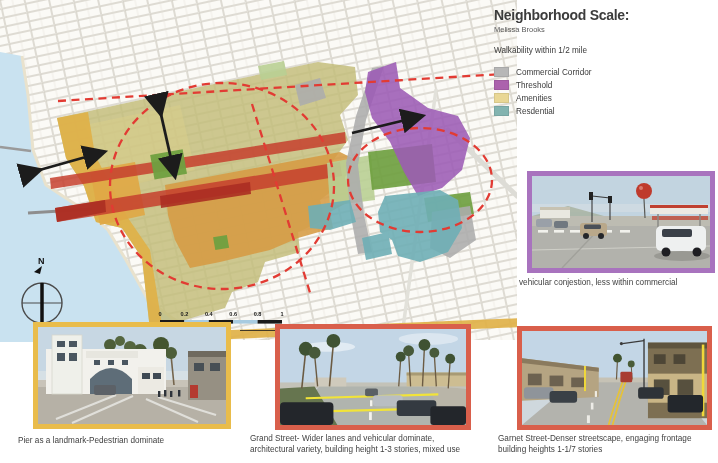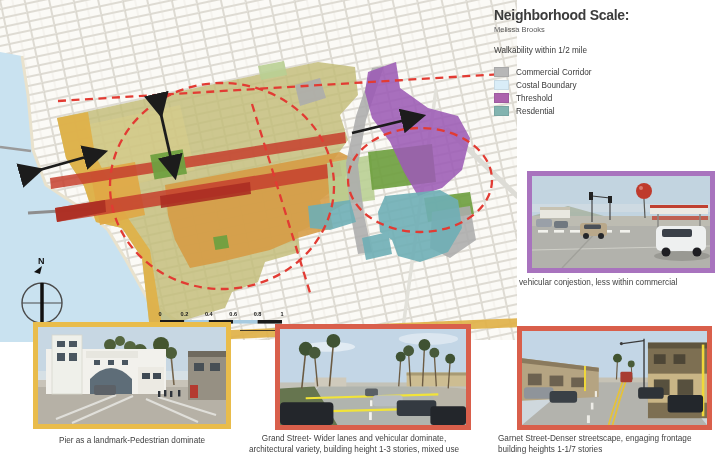--- a/index.html
+++ b/index.html
@@ -21,22 +21,22 @@
   .lg-label{font-size:8.2px;color:#3a3a3a;white-space:nowrap;}
   
   .photo-frame{position:absolute;border:5px solid #ccc;box-sizing:border-box;background:#cfd8dd;}
   .photo-frame svg{display:block;width:100%;height:100%;}
   #frame-threshold{left:527px;top:171px;width:188px;height:102px;}
   #frame-pier{left:33px;top:322px;width:198px;height:107px;}
   #frame-grand{left:275px;top:324px;width:196px;height:106px;}
   #frame-garnet{left:517px;top:326px;width:195px;height:104px;}
   .caption{position:absolute;font-size:8.2px;line-height:1.32;color:#3f3f3f;}
   #cap-threshold{left:519px;top:278px;width:198px;}
-  #cap-pier{left:18px;top:436px;width:228px;text-align:center;}
-  #cap-grand{left:238px;top:434px;width:232px;text-align:center;}
+  #cap-pier{left:18px;top:436px;width:228px;}
+  #cap-grand{left:250px;top:434px;width:232px;text-align:left;}
   #cap-garnet{left:498px;top:434px;width:220px;text-align:left;}
 </style>
 </head>
 <body>
 
 <div id="map-area">
 <svg viewBox="0 0 517 342" width="517" height="342">
   <defs>
     <pattern id="grid" width="24" height="9" patternUnits="userSpaceOnUse" patternTransform="rotate(-12)">
       <rect width="24" height="9" fill="#fbfaf6"></rect>
@@ -151,26 +151,26 @@
   <div class="title-line">Neighborhood Scale:</div>
   <div class="author">Melissa Brooks</div>
 
   <div id="legend">
     <div class="legend-title">Walkability within 1/2 mile</div>
     <div class="lg-row">
       <span class="sw" style="background-color: rgb(183, 183, 183);"></span>
       <span class="lg-label">Commercial Corridor</span>
     </div>
     <div class="lg-row">
-      <span class="sw" style="background-color: rgb(217, 237, 248);"></span>
-      <span class="lg-label">Costal Boundary</span>
+      <span class="sw" style="background-color: rgb(172, 98, 173);"></span>
+      <span class="lg-label">Threshold</span>
     </div>
     <div class="lg-row">
-      <span class="sw" style="background-color: rgb(172, 98, 173);"></span>
-      <span class="lg-label">Threshold</span>
+      <span class="sw" style="background-color: rgb(233, 215, 149);"></span>
+      <span class="lg-label">Amenities</span>
     </div>
     <div class="lg-row">
       <span class="sw" style="background-color: rgb(131, 180, 176);"></span>
       <span class="lg-label">Resdential</span>
     </div>
   </div>
 </div>
 
 <div id="frame-threshold" class="photo-frame" style="border-color: rgb(168, 115, 190);">
   <svg viewBox="0 0 178 92" preserveAspectRatio="none">

